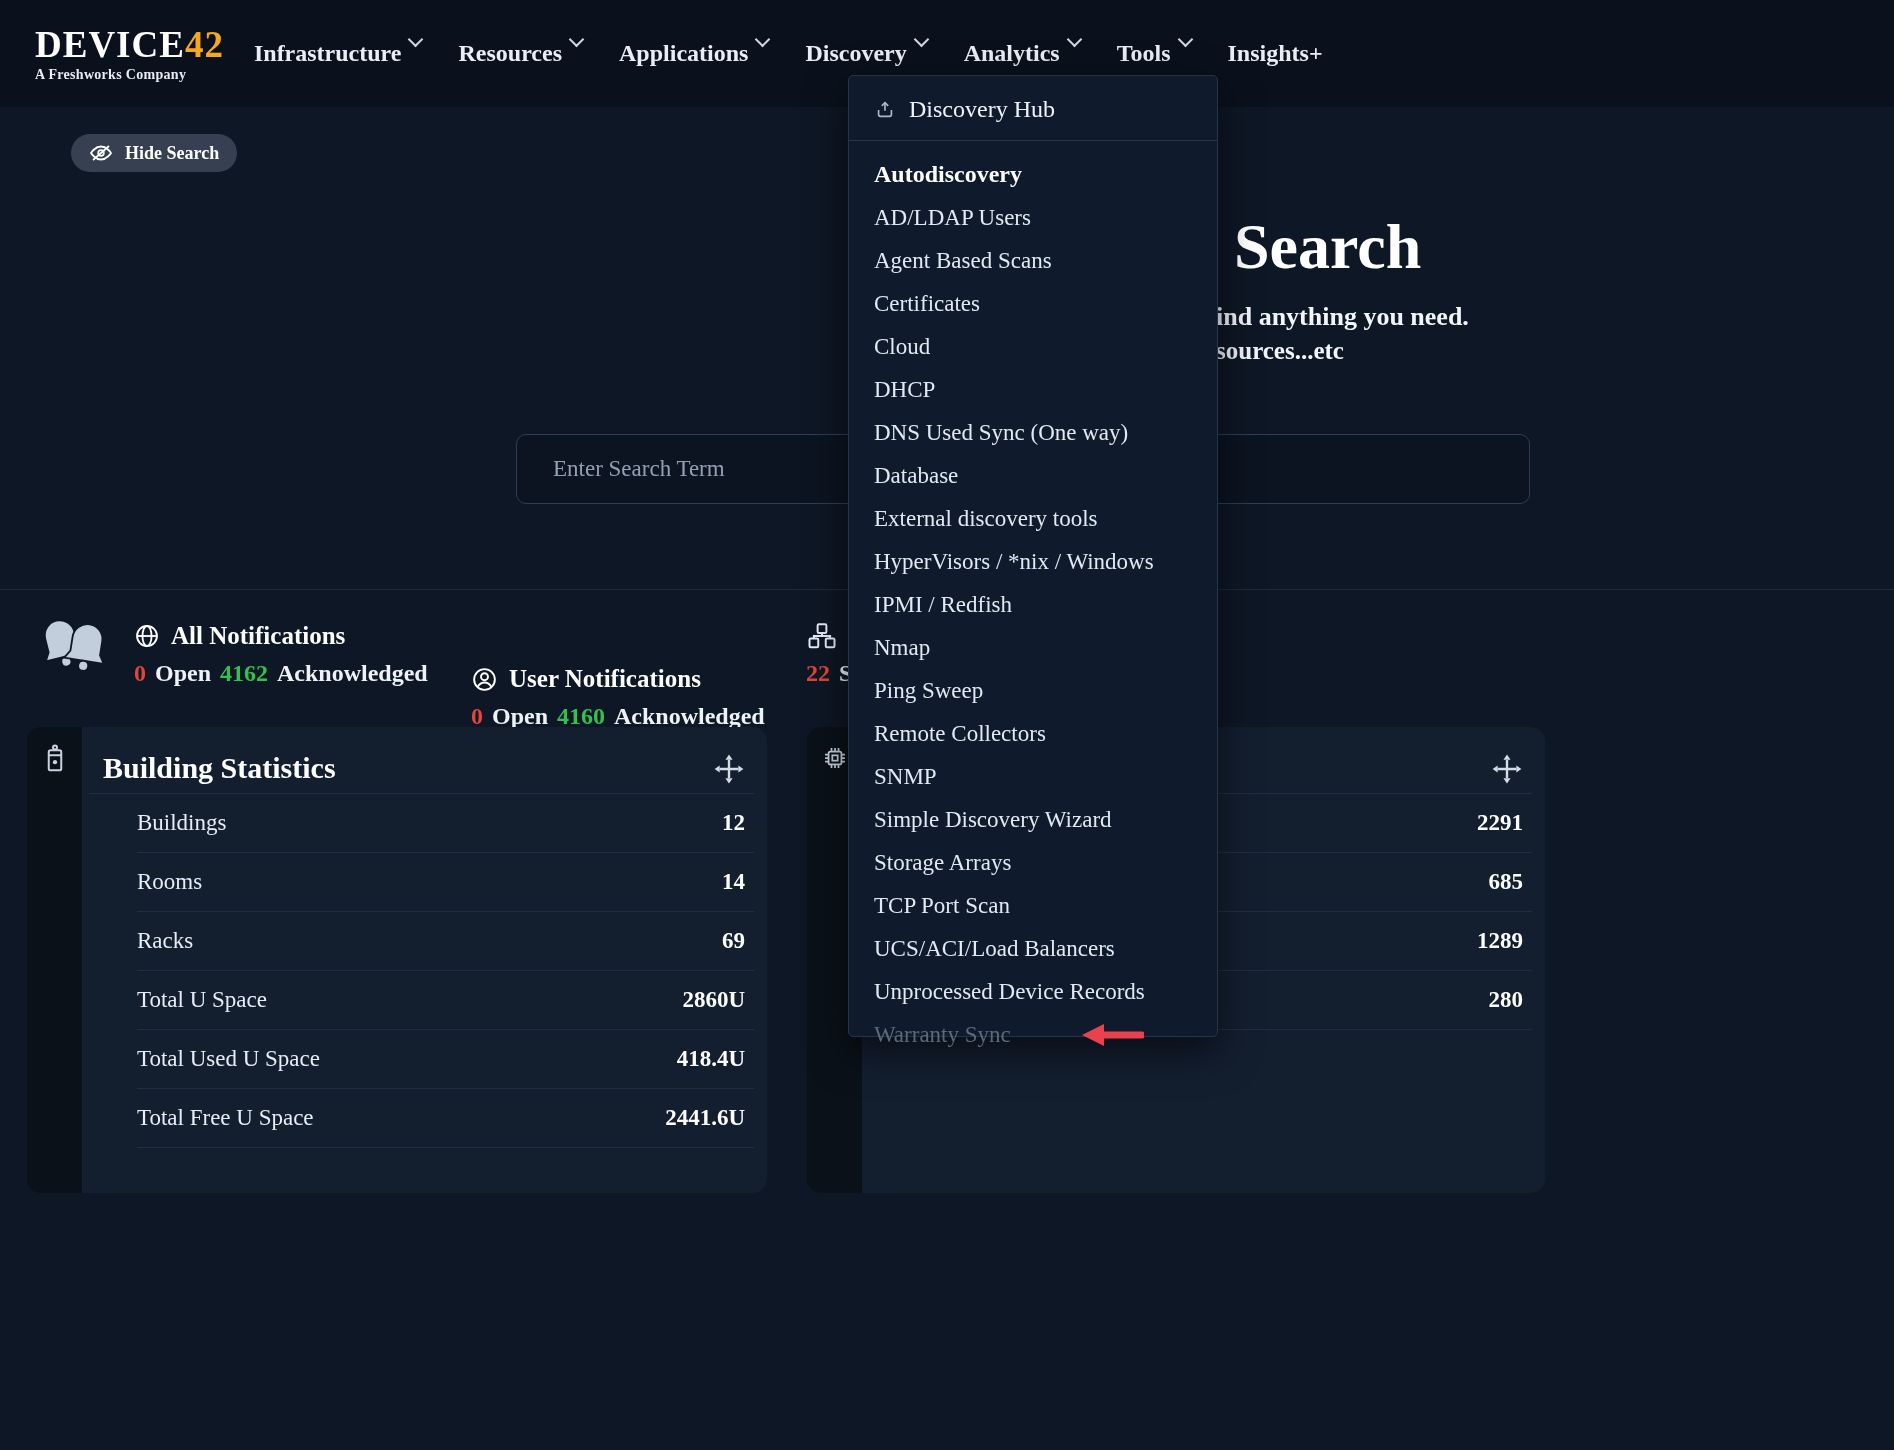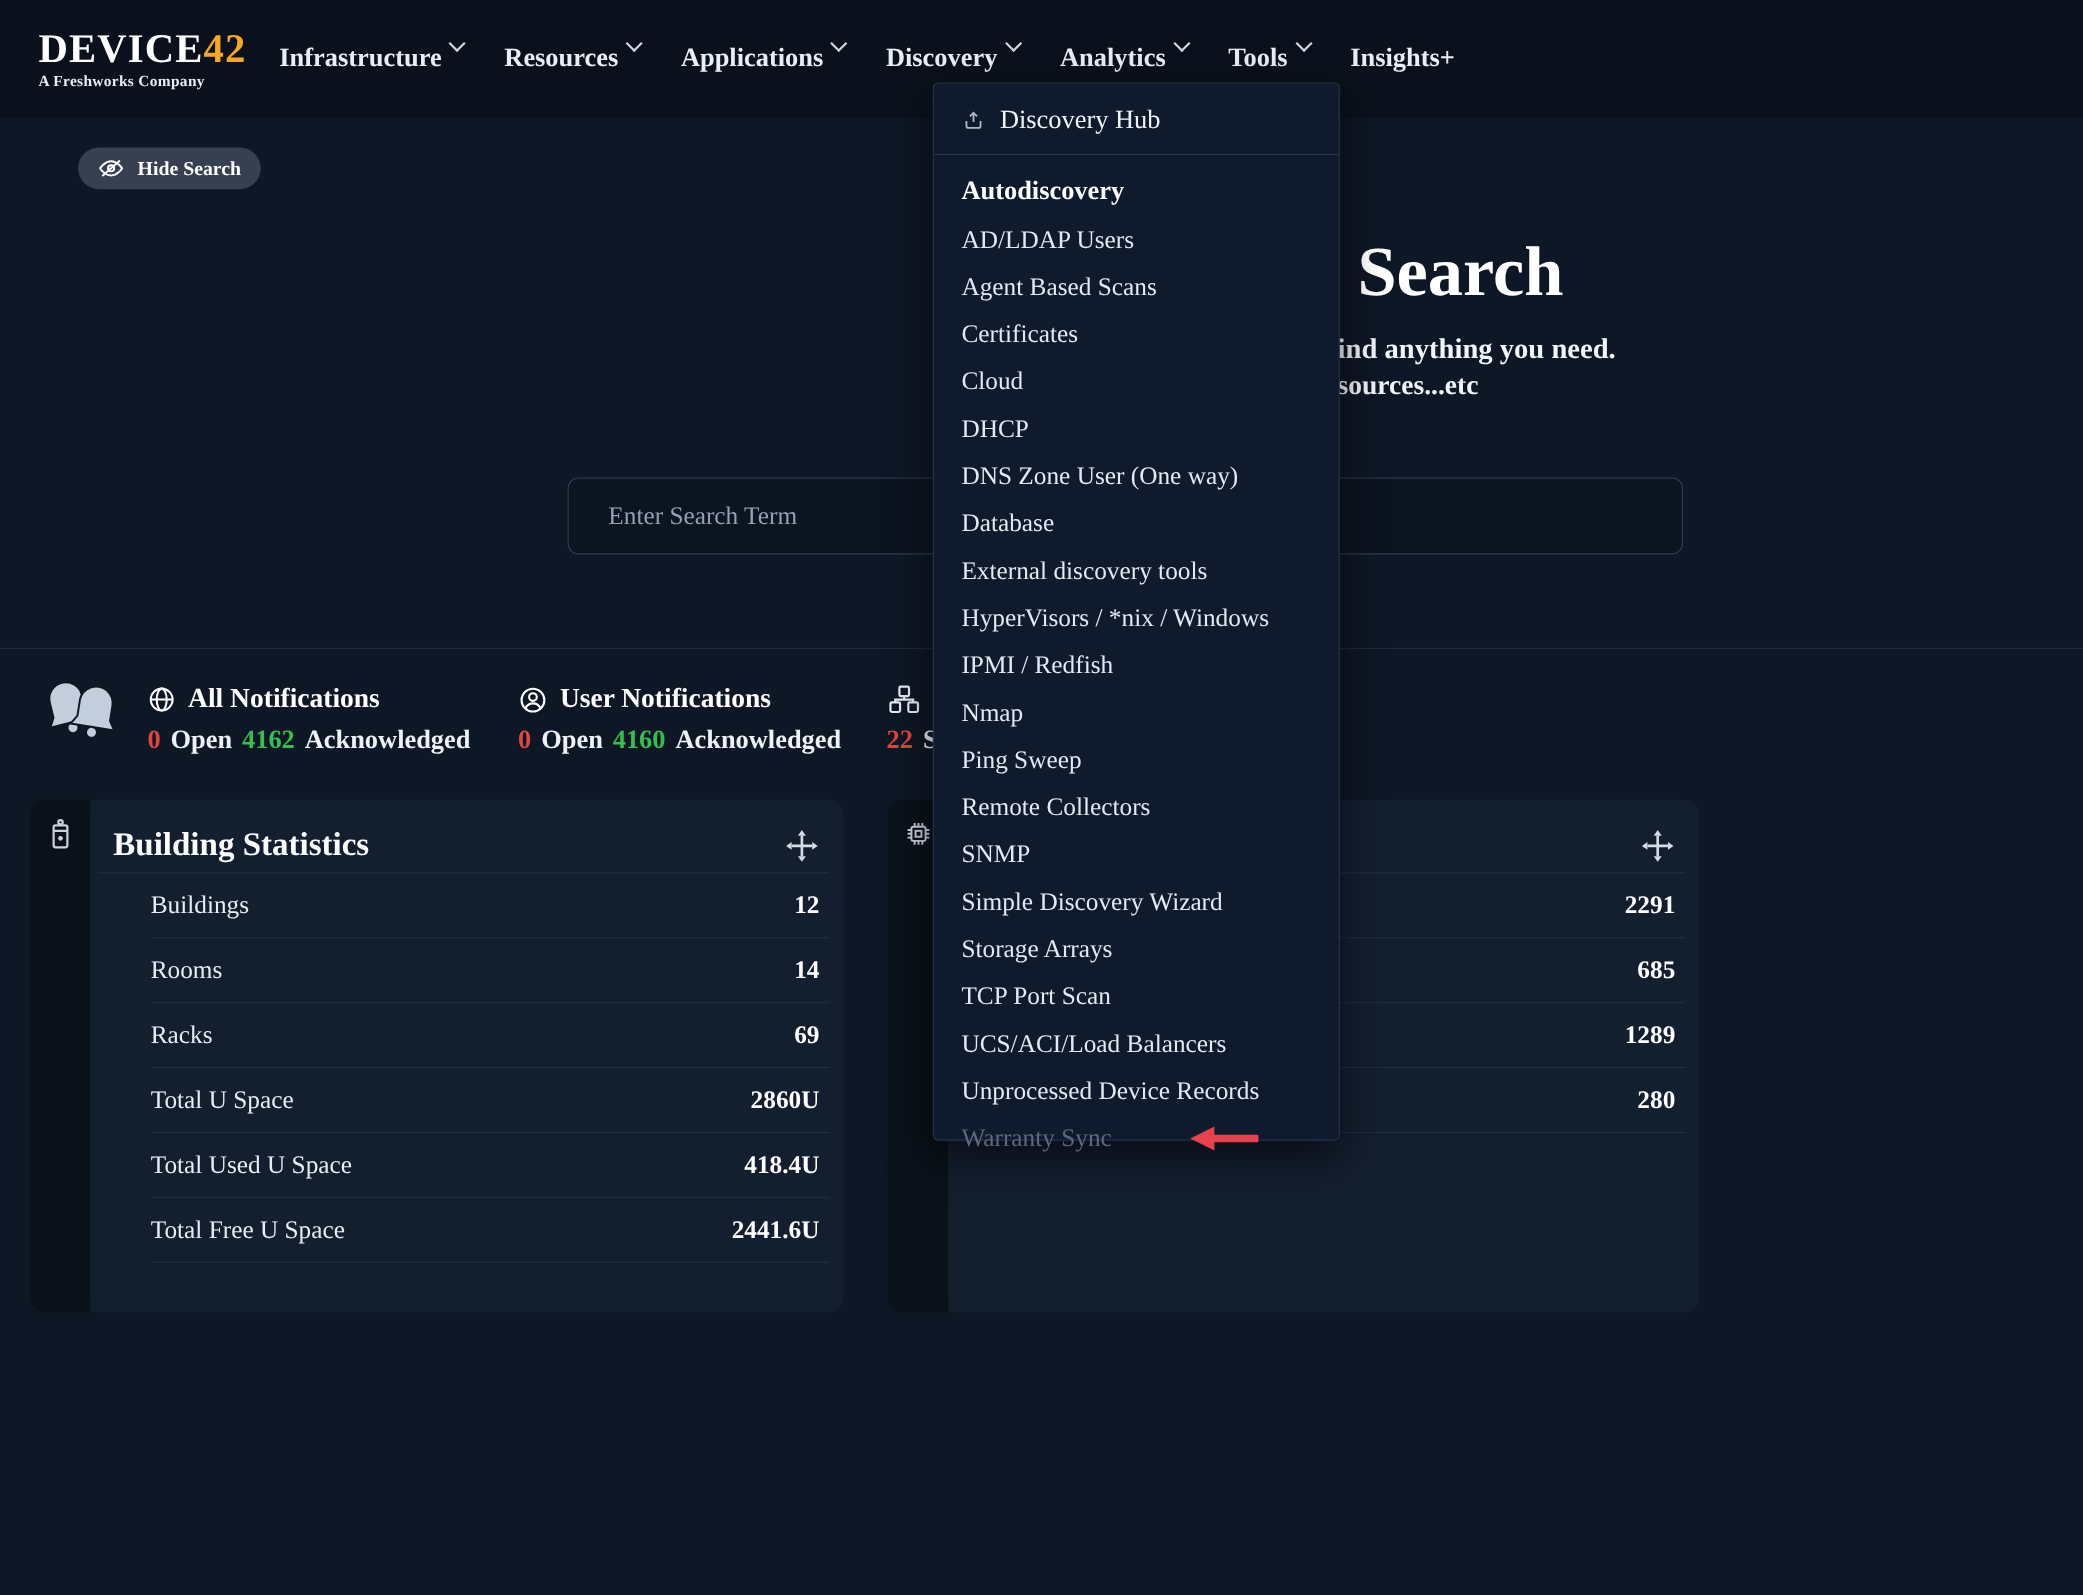--- a/index.html
+++ b/index.html
@@ -27,21 +27,21 @@
   .hero-sub2{position:absolute;left:1216px;top:337px;font-size:25px;font-weight:700;color:#f2f5f9;}
   .search-input{position:absolute;left:516px;top:434px;width:1014px;height:70px;box-sizing:border-box;
                 background:#0c1421;border:1px solid #2e3d55;border-radius:10px;color:#e8eef6;
                 font-size:23px;padding:0 36px;font-family:inherit;outline:none;}
   .search-input::placeholder{color:#93a0b4;}
 
   
   .notif-band{position:absolute;left:0;top:589px;width:100%;height:138px;border-top:1px solid #1d2a3a;}
   .bell{position:absolute;left:36px;top:18px;}
   .notif{position:absolute;top:30px;}
-  #notif-all{left:134px;} #notif-user{left:471px;} #notif-third{left:806px;}
+  #notif-all{left:134px;} #notif-user{left:471px;margin-top:43px;} #notif-third{left:806px;}
   .notif .row1{display:flex;align-items:center;gap:11px;font-size:25px;font-weight:700;color:#fff;height:32px;}
   .notif .row2{margin-top:8px;font-size:24px;font-weight:600;display:flex;gap:9px;color:#eef2f7;}
   .red{color:#E2453A;} .green{color:#35C04E;}
 
   
   .card{position:absolute;top:727px;height:466px;background:#131e2f;border-radius:14px;}
   #card-building{left:27px;width:740px;}
   #card-device{left:807px;width:738px;}
   .card-strip{position:absolute;left:0;top:0;bottom:0;width:55px;background:#0a1119;
               border-radius:14px 0 0 14px;display:flex;justify-content:center;align-items:flex-start;
@@ -316,21 +316,21 @@
         <div class="menu-item">AD/LDAP Users</div>
 
         <div class="menu-item">Agent Based Scans</div>
 
         <div class="menu-item">Certificates</div>
 
         <div class="menu-item">Cloud</div>
 
         <div class="menu-item">DHCP</div>
 
-        <div class="menu-item">DNS Zone User (One way)</div>
+        <div class="menu-item">DNS Used Sync (One way)</div>
 
         <div class="menu-item">Database</div>
 
         <div class="menu-item">External discovery tools</div>
 
         <div class="menu-item">HyperVisors / *nix / Windows</div>
 
         <div class="menu-item">IPMI / Redfish</div>
 
         <div class="menu-item">Nmap</div>

